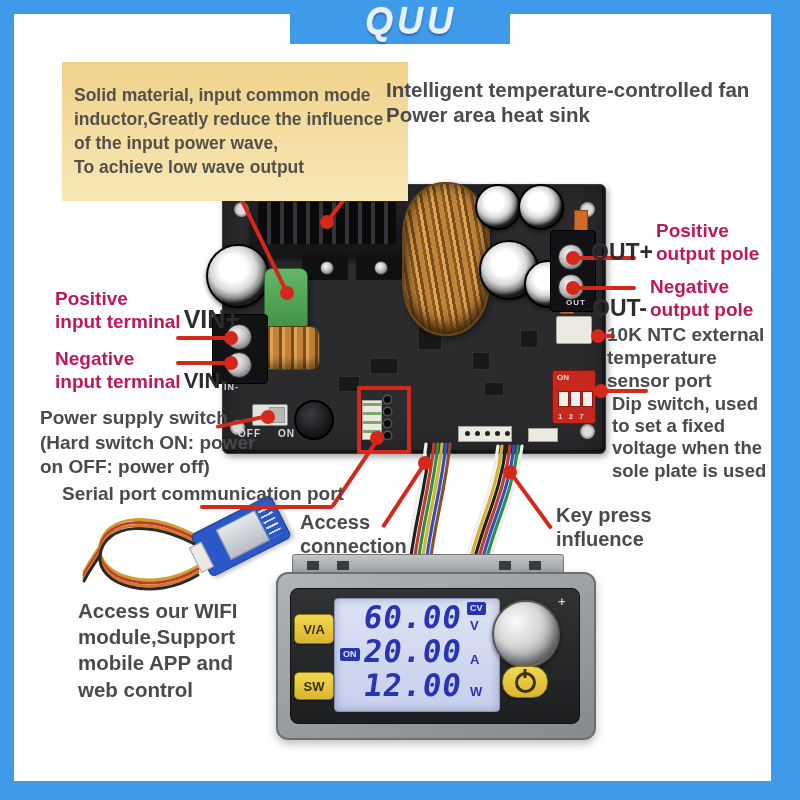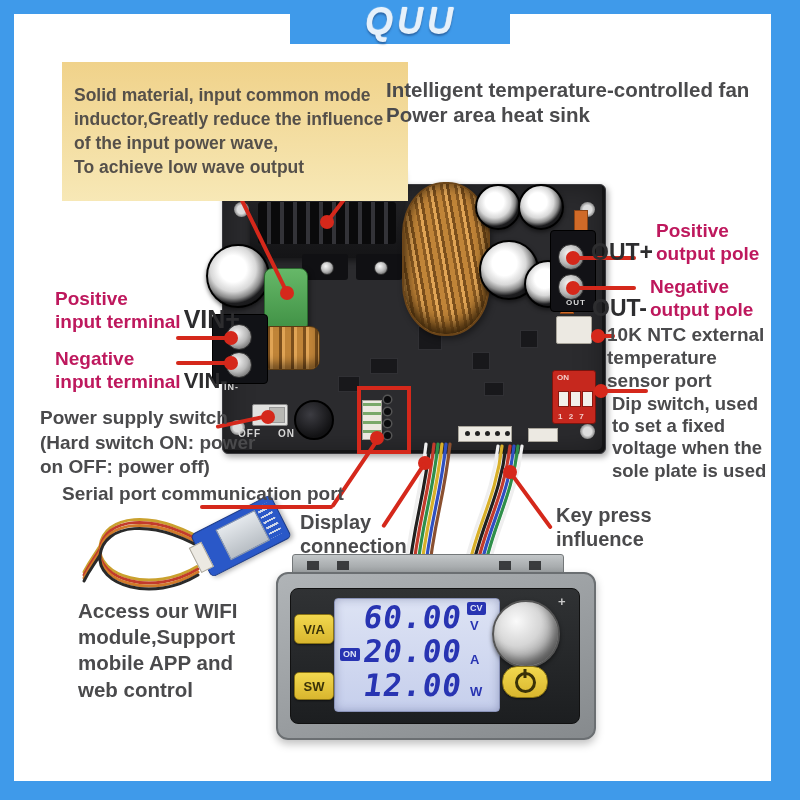--- a/index.html
+++ b/index.html
@@ -288,20 +288,20 @@
 <div class="lgrp" style="left:55px;top:348px;">
   <span class="desc" style="font-size:19px;">Negative
 input terminal</span>
   <span class="term" style="font-size:22px;">VIN-</span>
 </div>
 
 <div class="lbl" style="left:40px;top:406px;font-size:19px;line-height:1.3;">Power supply switch
 (Hard switch ON: power
 on OFF: power off)</div>
 <div class="lbl" style="left:62px;top:483px;font-size:19px;">Serial port communication port</div>
-<div class="lbl" style="left:300px;top:510px;font-size:20px;">Display
+<div class="lbl" style="left:300px;top:510px;font-size:20px;">Access
 connection</div>
 <div class="lbl" style="left:556px;top:503px;font-size:20px;">Key press
 influence</div>
 <div class="lbl" style="left:78px;top:598px;font-size:20.5px;line-height:1.28;">Access our WIFI
 module,Support
 mobile APP and
 web control</div>
 
 </body></html>

